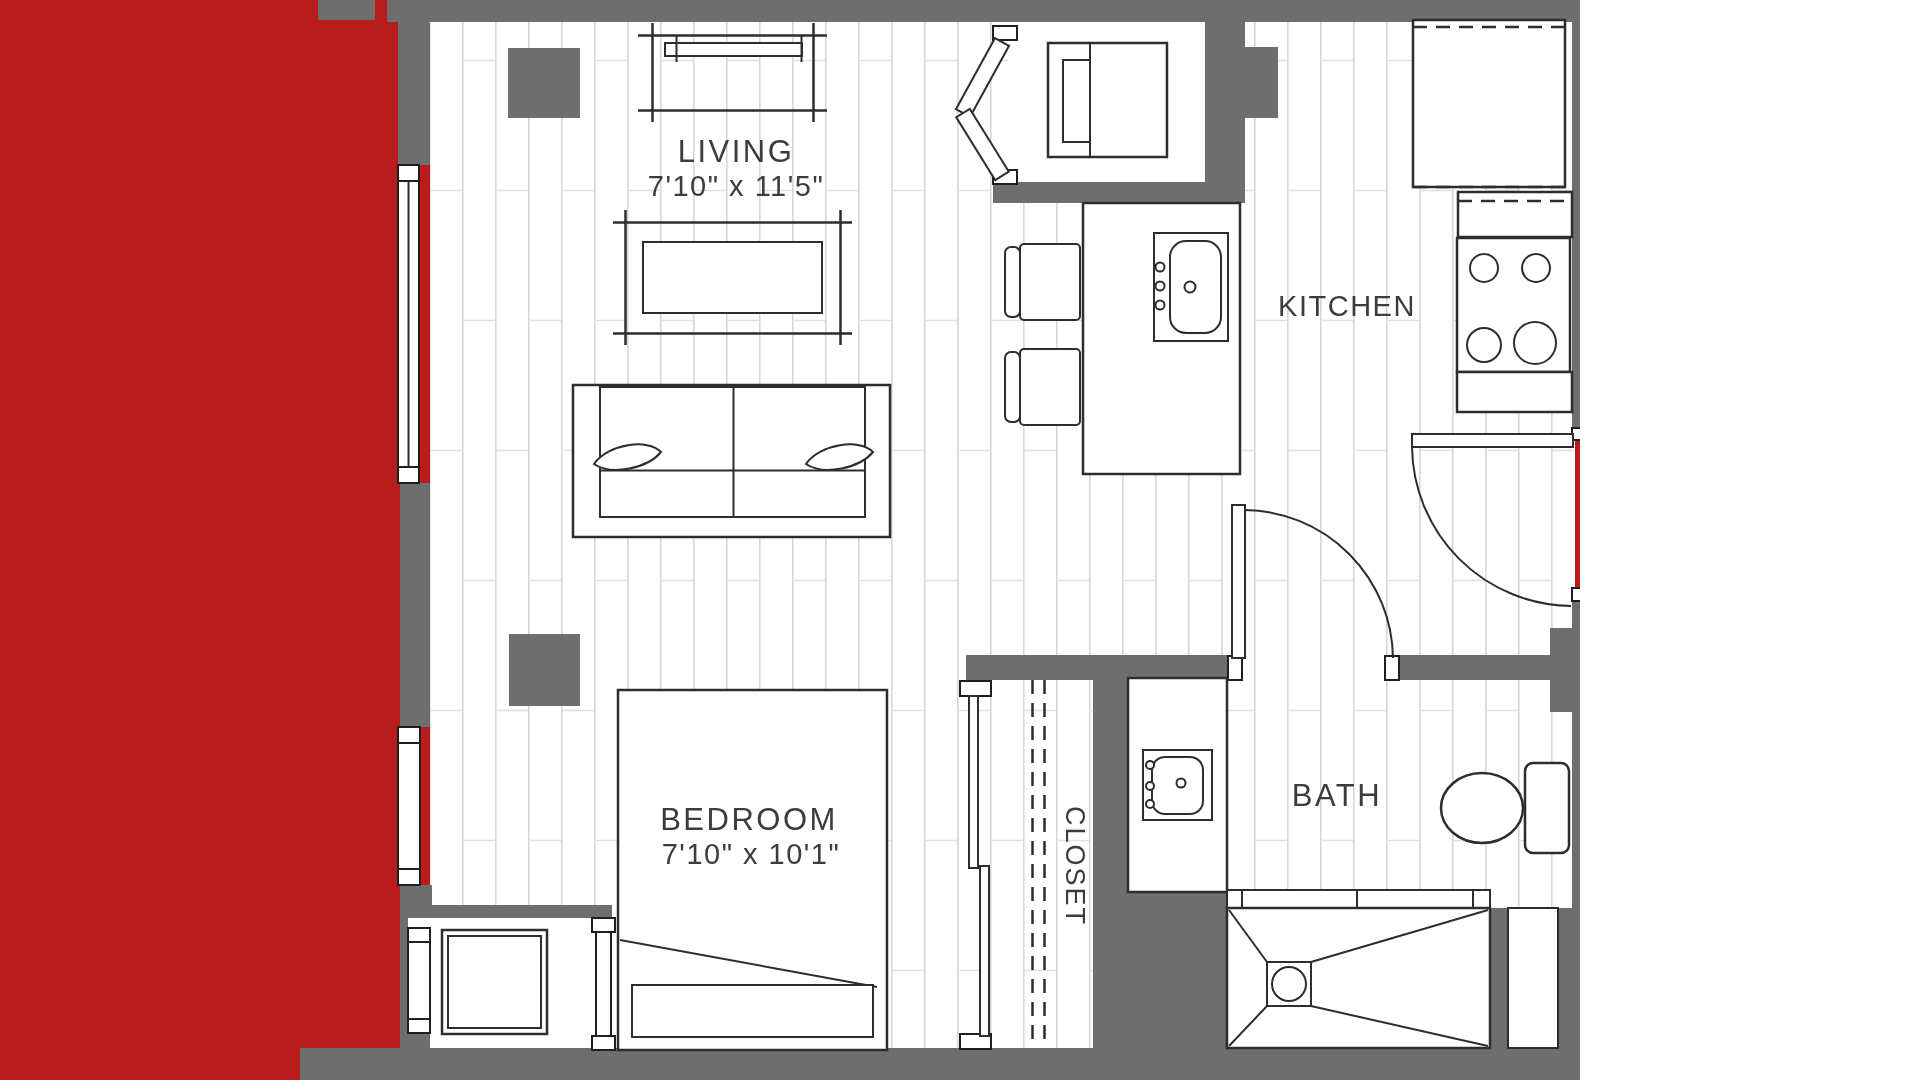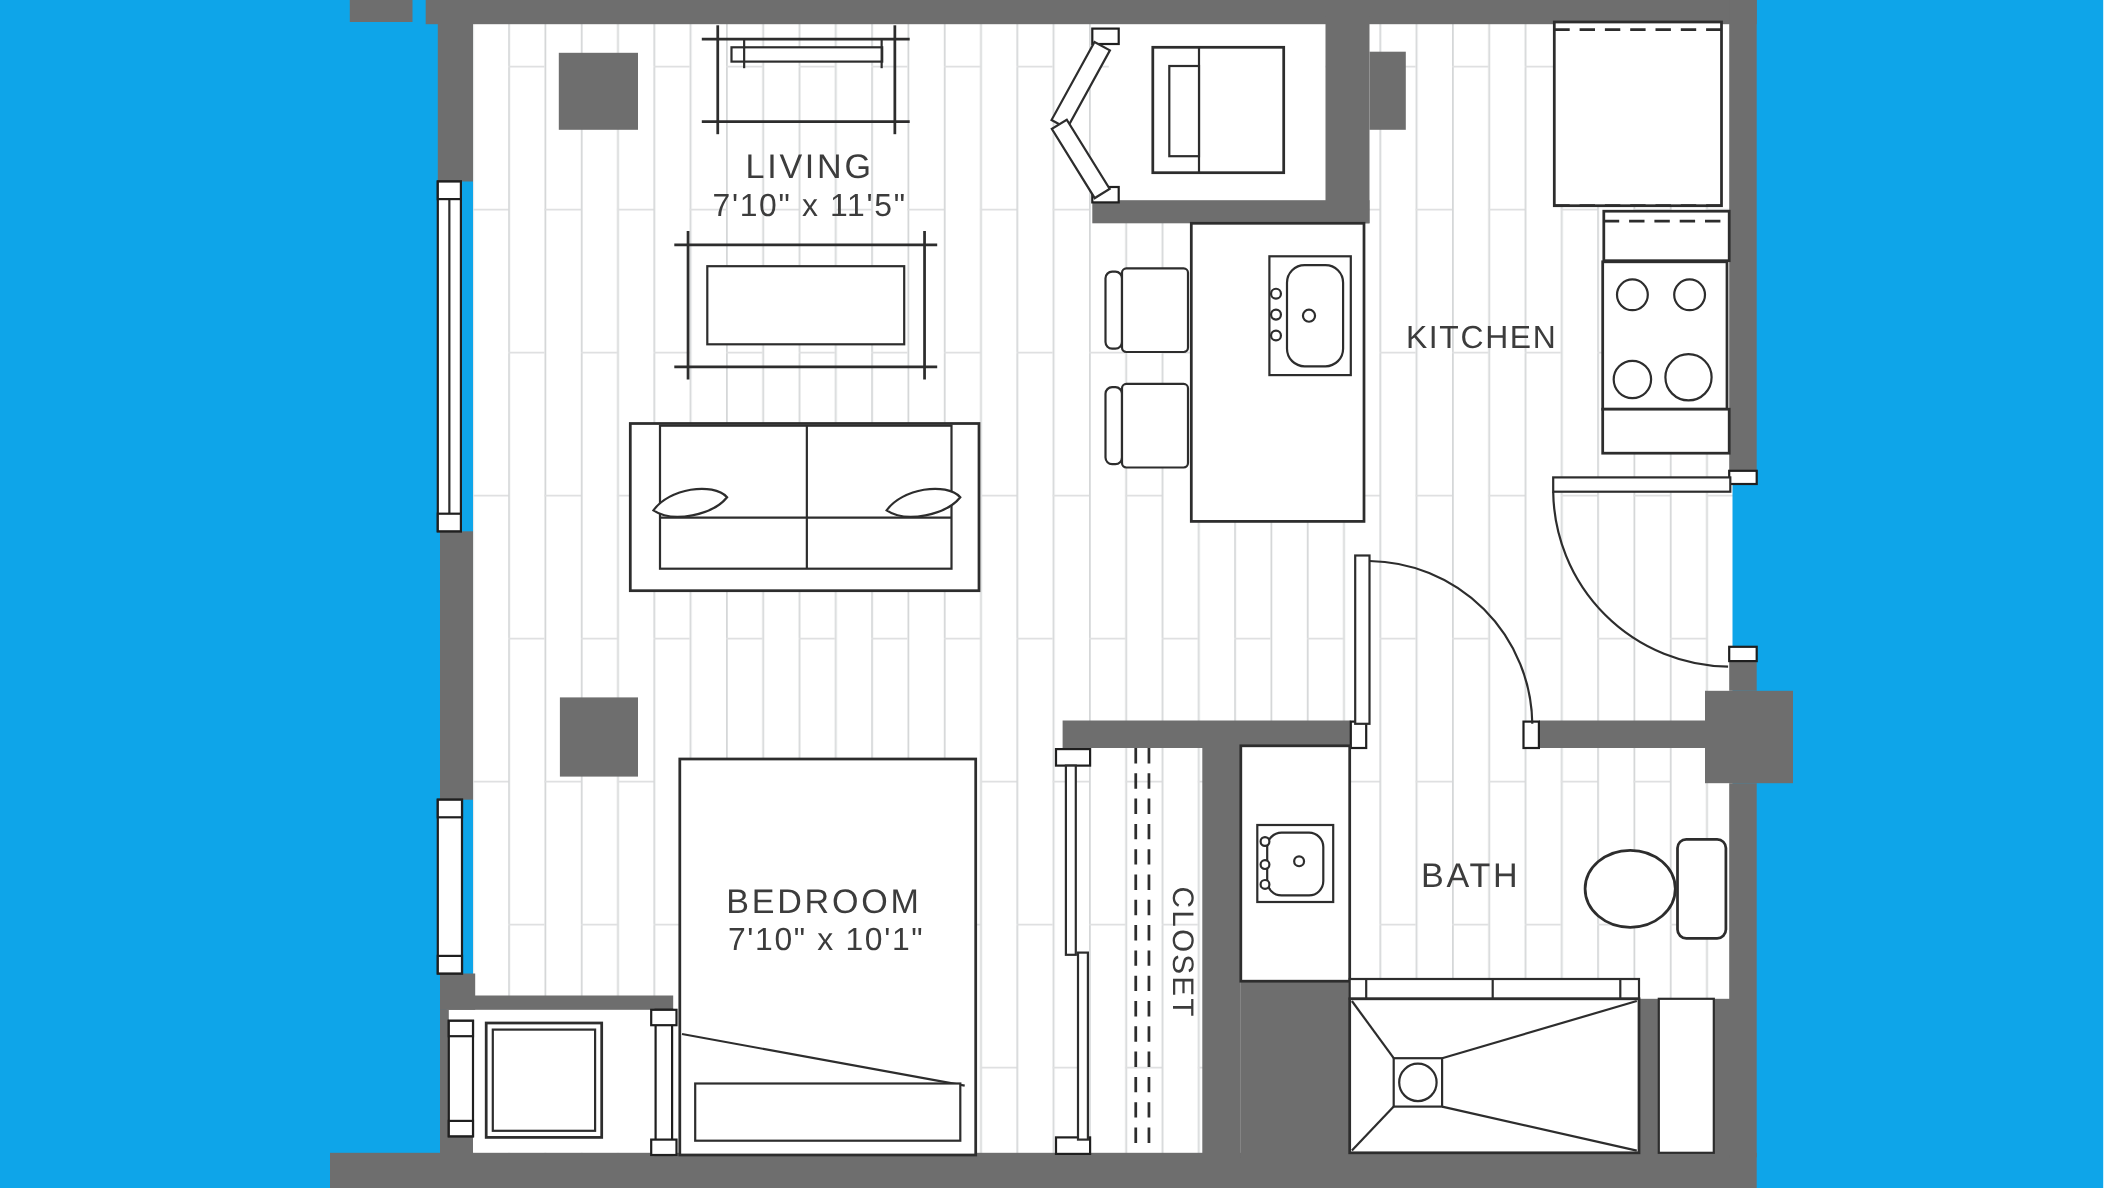--- a/index.html
+++ b/index.html
@@ -1,17 +1,17 @@
 <!DOCTYPE html>
 <html><head>
 <meta charset="utf-8">
 <title>Floor Plan</title>
 <style>
   html,body{margin:0;padding:0;background:#ffffff;}
-  .stage{width:1912px;height:1080px;position:relative;background:#0ea5e9;overflow:hidden;}
+  .stage{width:1580px;height:1080px;position:relative;background:#b91c1c;overflow:hidden;}
   svg{display:block;}
   .wall{fill:#6e6e6e;stroke:none;}
   .fx{fill:#ffffff;stroke:#2d2d2d;stroke-width:2.5;}
   .fx2{fill:#ffffff;stroke:#2d2d2d;stroke-width:2;}
   .ln{stroke:#2d2d2d;stroke-width:2.5;fill:none;}
   .ln2{stroke:#2d2d2d;stroke-width:2;fill:none;}
   .dash{stroke:#2d2d2d;stroke-width:2.5;fill:none;stroke-dasharray:14 9;}
   .win{fill:#ffffff;stroke:#1f1f1f;stroke-width:2;}
   .lbl{font-family:"Liberation Sans",sans-serif;font-size:31px;fill:#3c3c3c;letter-spacing:2.5px;text-anchor:middle;}
   .lbl-dim{font-size:29px;letter-spacing:1.5px;}

